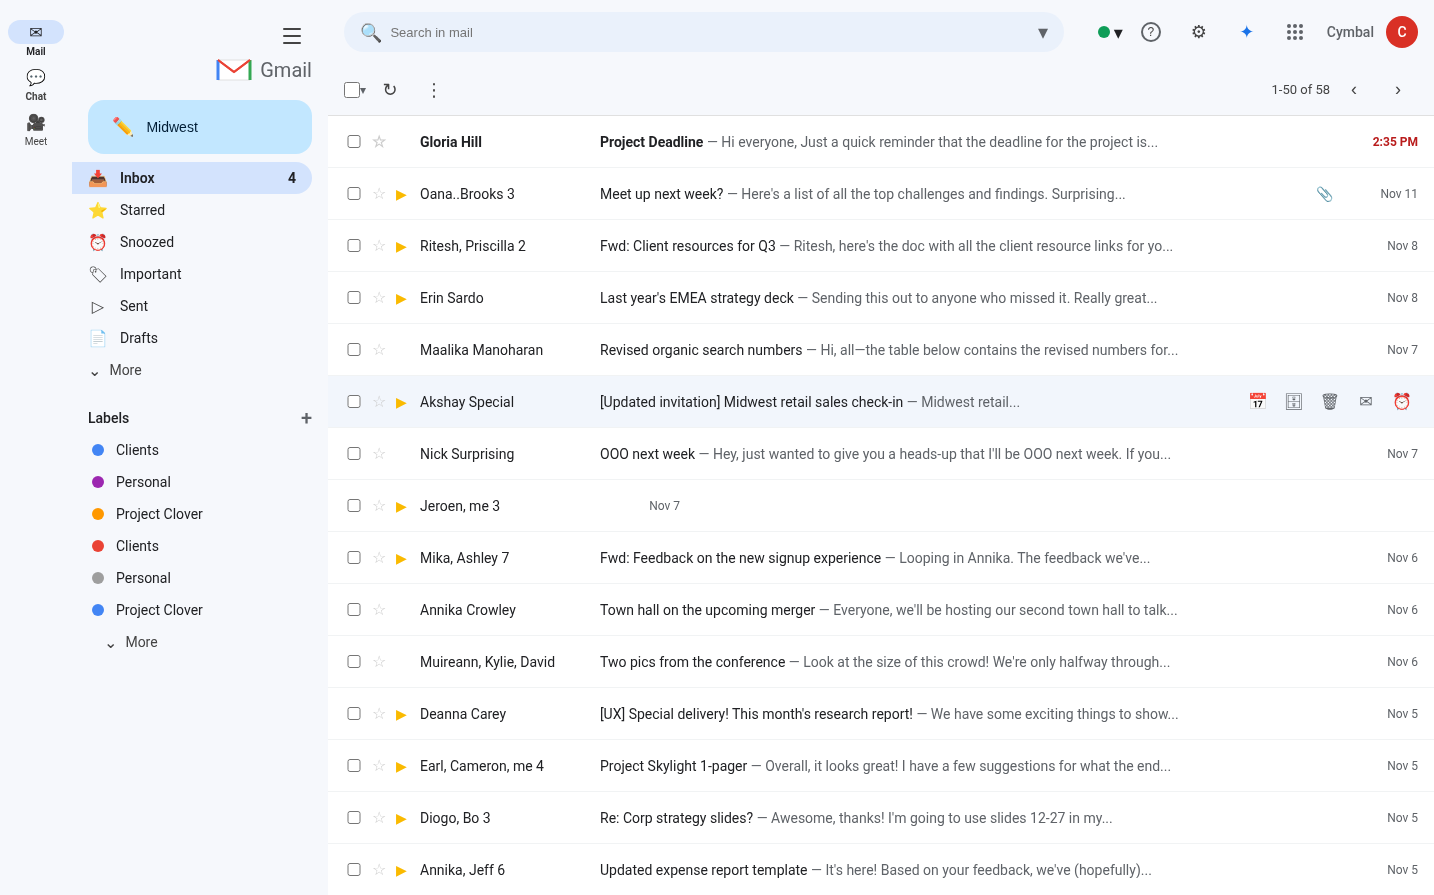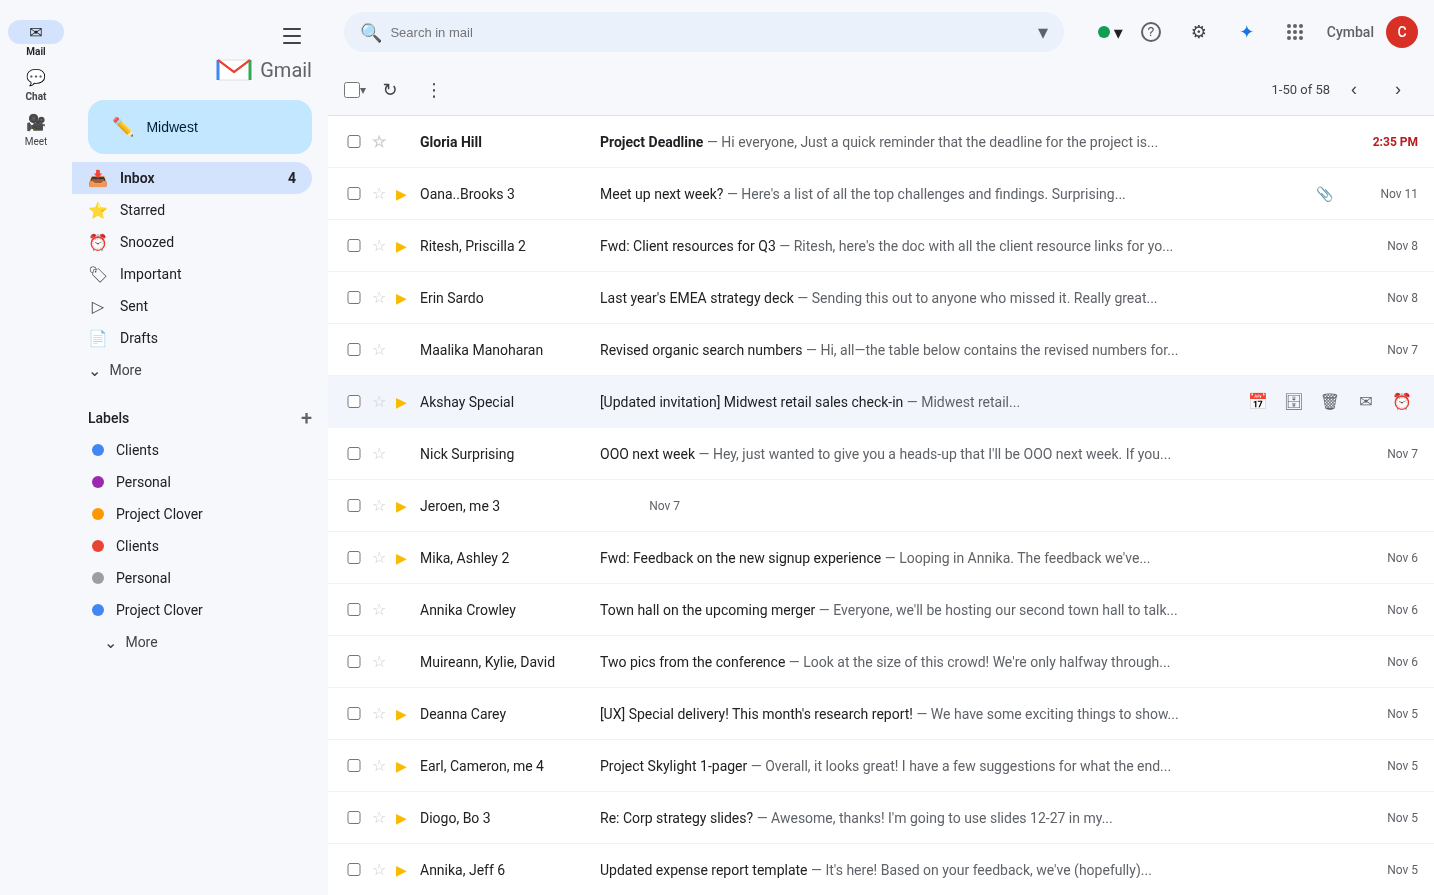--- a/index.html
+++ b/index.html
@@ -365,21 +365,21 @@
       <span class="star empty">☆</span>
       <span style="color:#faba00;font-size:14px;margin-right:8px;width:16px;">▶</span>
       <span class="sender">Jeroen, me 3</span>
       <span class="date">Nov 7</span>
     </div>
 
     <div class="email-row">
       <input type="checkbox" class="checkbox" style="">
       <span class="star empty">☆</span>
       <span style="color:#faba00;font-size:14px;margin-right:8px;width:16px;">▶</span>
-      <span class="sender">Mika, Ashley 2</span>
+      <span class="sender">Mika, Ashley 7</span>
       <span class="subject-preview">
         <span class="subject">Fwd: Feedback on the new signup experience</span>
         <span class="preview"> — Looping in Annika. The feedback we've...</span>
       </span>
       <span class="date">Nov 6</span>
     </div>
 
     <div class="email-row">
       <input type="checkbox" class="checkbox" style="">
       <span class="star empty">☆</span>

